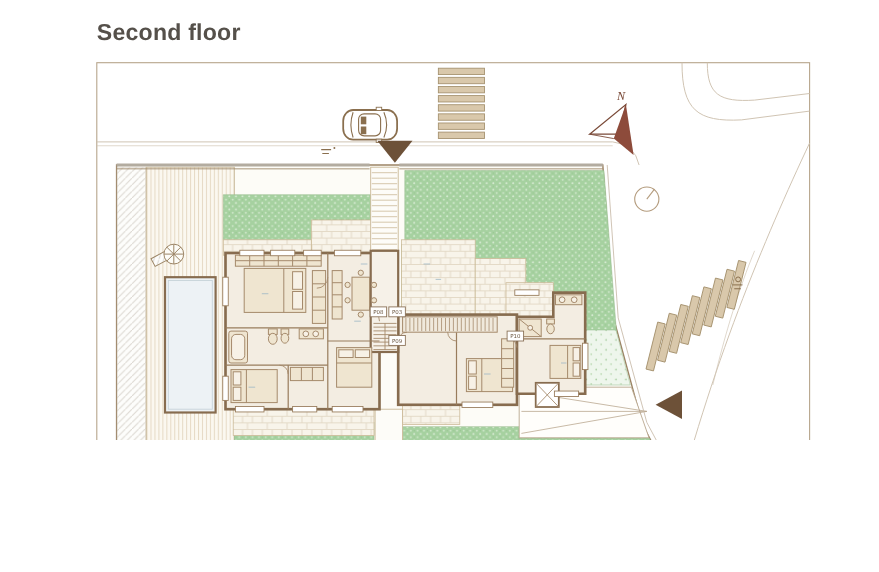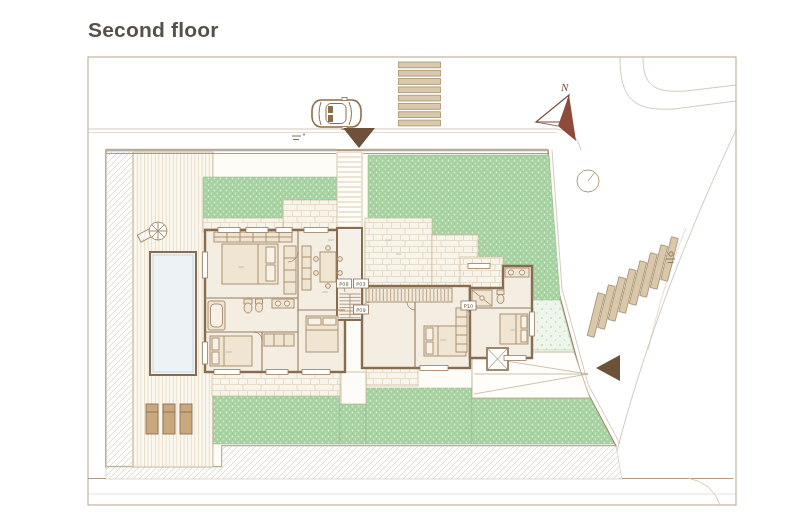--- a/index.html
+++ b/index.html
@@ -1,16 +1,16 @@
 <!DOCTYPE html>
 <html><head>
 <meta charset="utf-8">
 <style>
   html,body{margin:0;padding:0;background:#ffffff;}
-  .canvas{position:relative;width:799px;height:520px;background:#fff;overflow:hidden;
+  .canvas{position:relative;width:799px;height:400px;background:#fff;overflow:hidden;
           font-family:"Liberation Sans",sans-serif;}
   .page-title{position:absolute;left:88px;top:18px;margin:0;font-size:21px;font-weight:700;
               color:#55504a;letter-spacing:.2px;}
   svg{position:absolute;left:0;top:0;}
   .badge-text{font-family:"DejaVu Sans",sans-serif;font-size:5px;fill:#6b5640;}
   .north-text{font-family:"Liberation Serif",serif;font-style:italic;font-size:11px;fill:#7a4a38;}
 </style>
 </head>
 <body>
 

